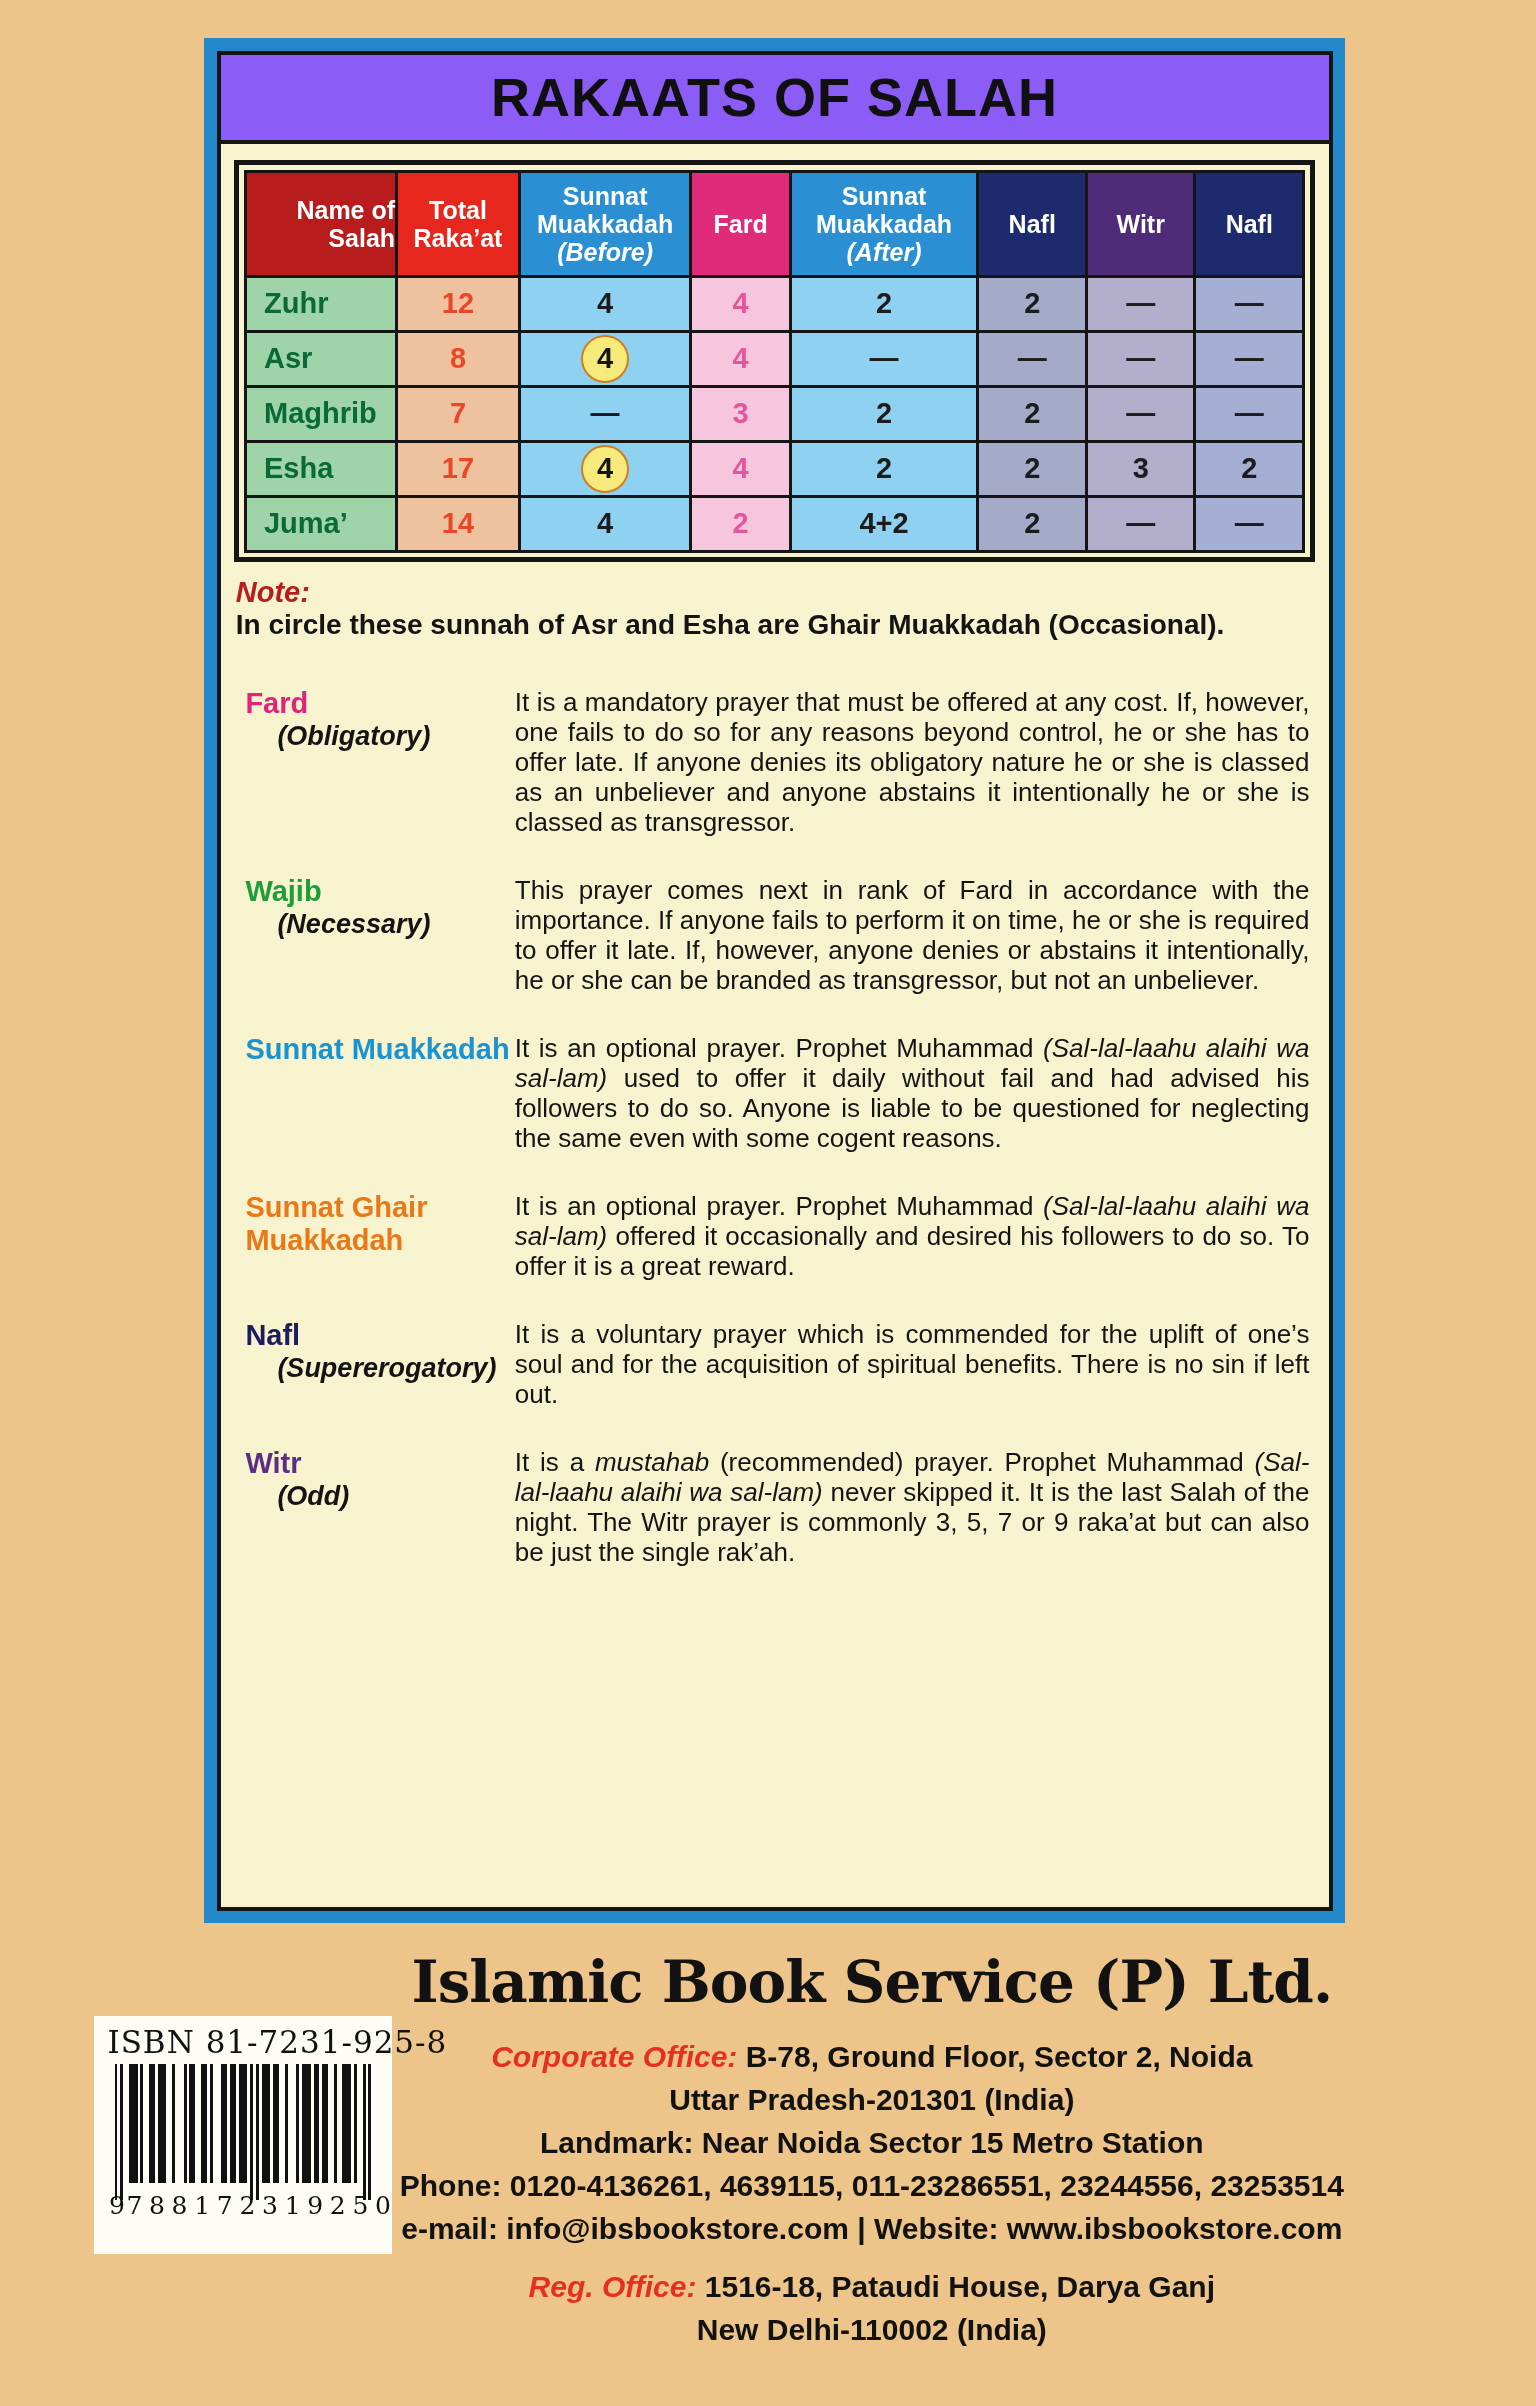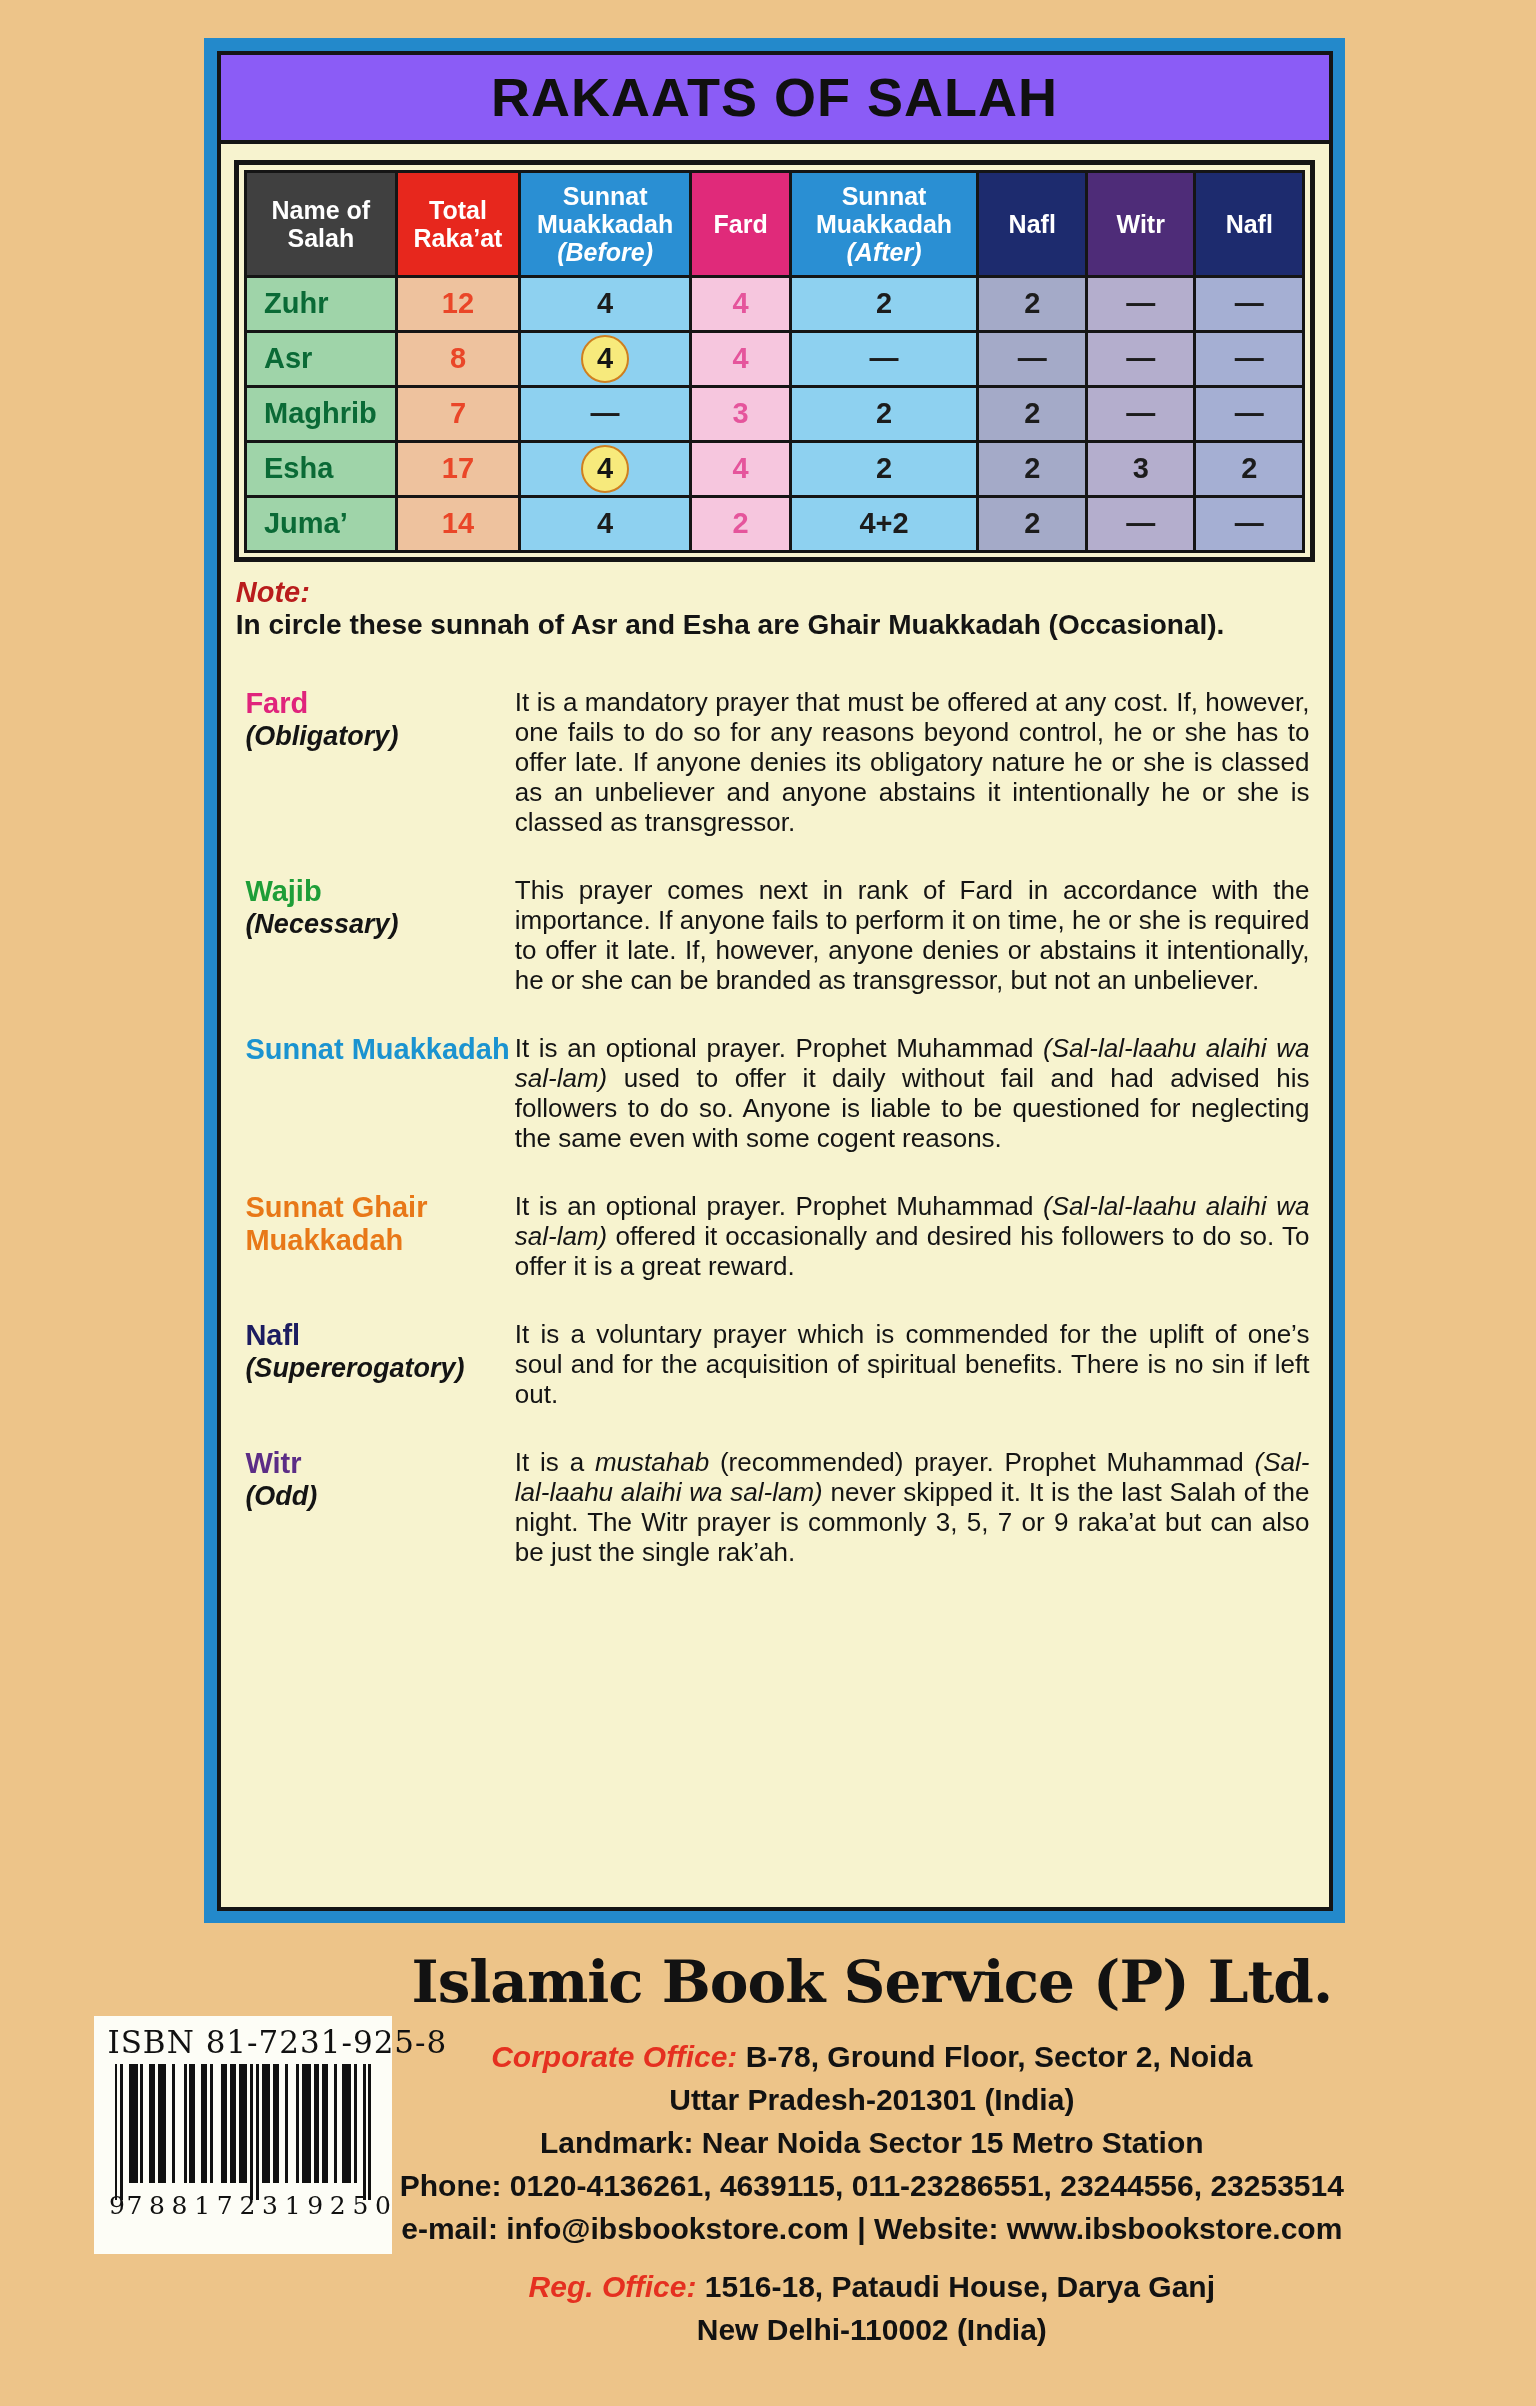--- a/index.html
+++ b/index.html
@@ -17,21 +17,21 @@
 
   .content{padding:16.3px 13.4px 0 13.4px;}
 
   
   .table-outer{border:5.8px solid #151515;padding:4.8px;background:#f7f3cf;}
   table{width:100%;border-collapse:collapse;table-layout:fixed;}
   th,td{border:3.8px solid #151515;text-align:center;vertical-align:middle;padding:0;}
   thead th{height:102px;color:#fff;font-size:25px;line-height:1.12;font-weight:bold;}
   .h-sub{font-style:italic;font-weight:bold;}
   tbody td{height:52px;font-size:29px;font-weight:bold;color:#1c1c1c;}
-  .hc1{background:#404040;} .hc2{background:#e7271d;} .hc3{background:#2a8fd3;}
+  .hc1{background:#b91c1c;text-align:right;} .hc2{background:#e7271d;} .hc3{background:#2a8fd3;}
   .hc4{background:#e02a7a;} .hc5{background:#2a8fd3;} .hc6{background:#1d2b6e;}
   .hc7{background:#4e2c78;} .hc8{background:#1d2b6e;}
   .rc1{background:#9fd4a9;color:#0a6a36;text-align:left;padding-left:17.3px;}
   .rc2{background:#eec29e;color:#ea4628;}
   .rc3{background:#8ed1f0;}
   .rc4{background:#f6c6de;color:#e5559c;}
   .rc5{background:#8ed1f0;}
   .rc6{background:#a4aac8;}
   .rc7{background:#b4aecd;}
   .rc8{background:#a5afd3;}
@@ -42,21 +42,21 @@
   
   .note{margin:13.4px 1.9px 0 1.9px;font-size:28px;color:#141414;}
   .note-label{color:#b91c1c;font-style:italic;font-weight:bold;font-size:29px;}
   .note-text{font-weight:bold;line-height:1.15;}
 
   
   .defs{margin:46px 1.9px 0 1.9px;}
   .def-row{display:flex;margin-bottom:38px;}
   .def-label{width:279px;flex:none;padding-left:9.6px;box-sizing:border-box;
              font-size:29px;font-weight:bold;line-height:33px;}
-  .def-sub{color:#141414;font-style:italic;font-size:27px;}
+  .def-sub{color:#141414;font-style:italic;font-size:27px;margin-left:32px;}
   .def-text{flex:1;font-size:26px;line-height:30px;color:#141414;
             text-align:justify;padding-right:3.8px;}
   .def-text .it{font-style:italic;}
   .t-fard{color:#e0247c;} .t-wajib{color:#1e9e38;} .t-sm{color:#1b93d0;}
   .t-sgm{color:#e87818;} .t-nafl{color:#1c1c60;} .t-witr{color:#5c2d86;}
 
   
   .publisher{position:absolute;left:221px;right:13.4px;top:1948px;text-align:center;color:#121212;}
   .pub-title{font-family:"DejaVu Serif",serif;font-weight:bold;font-size:58px;
              letter-spacing:-1px;margin-bottom:19px;}

